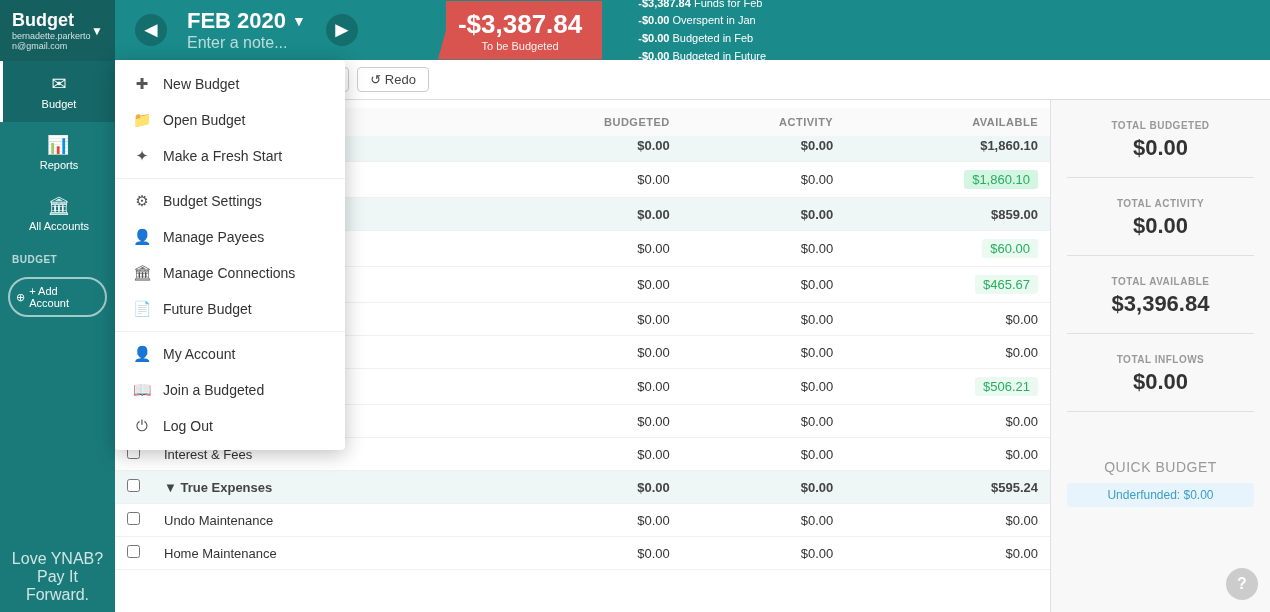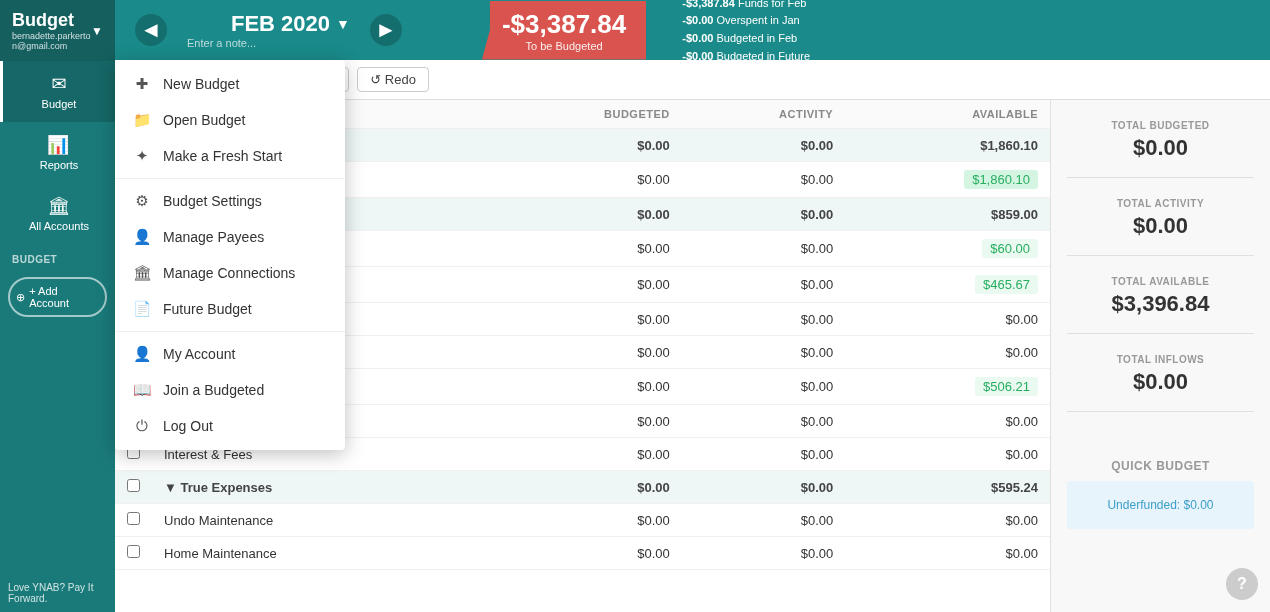--- a/index.html
+++ b/index.html
@@ -63,23 +63,23 @@
       cursor: pointer;
       display: flex;
       align-items: center;
       justify-content: center;
       gap: 4px;
     }
     .sidebar-footer {
       margin-top: auto;
       padding: 8px;
       color: rgba(255,255,255,0.8);
-      font-size: 10px;
+      font-size: 16px;
       width: 100%;
-      text-align: left;
+      text-align: center;
     }
 
     
     .dropdown-menu {
       position: absolute;
       top: 60px;
       left: 115px;
       background: white;
       border-radius: 4px;
       box-shadow: 0 4px 20px rgba(0,0,0,0.25);
@@ -130,23 +130,22 @@
       justify-content: center;
     }
     .month-label {
       color: white;
       font-size: 22px;
       font-weight: 600;
       display: flex;
       align-items: center;
       gap: 6px;
       cursor: pointer;
-      margin-left: 44px;
-    }
-    .month-sublabel { color: rgba(255,255,255,0.7); font-size: 11px; }
+    }
+    .month-sublabel { color: rgba(255,255,255,0.7); font-size: 16px; }
     .budget-status-red {
       background: #d9534f;
       color: white;
       padding: 8px 20px;
       clip-path: polygon(8px 0%, 100% 0%, 100% 100%, 0% 100%, 8px 50%);
       display: flex;
       flex-direction: column;
       align-items: center;
       margin-left: 60px;
     }
@@ -200,21 +199,21 @@
       font-size: 11px;
       font-weight: 600;
       color: #888;
       text-transform: uppercase;
       letter-spacing: 0.5px;
       padding: 8px 12px;
       text-align: right;
       border-bottom: 1px solid #eee;
       background: #fafafa;
       position: sticky;
-      top: 0;
+      top: 8px;
       z-index: 2;
     }
     .budget-table thead th:first-child { text-align: left; }
     .budget-table tbody tr { border-bottom: 1px solid #f0f0f0; }
     .budget-table tbody td { padding: 8px 12px; font-size: 13px; }
     .category-group-row { background: #eef6f6; font-weight: 600; }
     .category-group-row td { color: #444; font-size: 13px; }
     .category-row td { color: #333; }
     .amount-cell { text-align: right; color: #555; }
     .amount-green { color: #27ae60; background: #eafaf1; padding: 2px 8px; border-radius: 3px; display: inline-block; }
@@ -228,22 +227,22 @@
       width: 220px;
       background: #f8f8f8;
       border-left: 1px solid #e0e0e0;
       padding: 20px 16px;
       flex-shrink: 0;
     }
     .stat-block { margin-bottom: 20px; border-bottom: 1px solid #e0e0e0; padding-bottom: 16px; }
     .stat-block:last-child { border-bottom: none; }
     .stat-label { font-size: 10px; font-weight: 700; color: #999; text-transform: uppercase; letter-spacing: 0.5px; text-align: center; margin-bottom: 4px; }
     .stat-value { font-size: 22px; font-weight: 700; color: #333; text-align: center; }
-    .quick-budget-label { font-size: 12px; font-weight: 700; color: #999; text-transform: uppercase; letter-spacing: 0.5px; text-align: center; margin-bottom: 8px; margin-top: 47px; }
-    .quick-budget-item { font-size: 12px; color: #3b9ec8; background: #e8f4fb; padding: 17px 8px; margin-bottom: 4px; border-radius: 3px; text-align: center; }
+    .quick-budget-label { font-size: 14px; font-weight: 400; color: #999; text-transform: uppercase; letter-spacing: 0.5px; text-align: center; margin-bottom: 8px; margin-top: 47px; }
+    .quick-budget-item { font-size: 12px; color: #3b9ec8; background: #e8f4fb; padding: 5px 8px; margin-bottom: 4px; border-radius: 3px; text-align: center; }
     .help-btn {
       position: fixed;
       bottom: 12px;
       right: 12px;
       width: 32px;
       height: 32px;
       background: #ccc;
       border-radius: 50%;
       display: flex;
       align-items: center;

